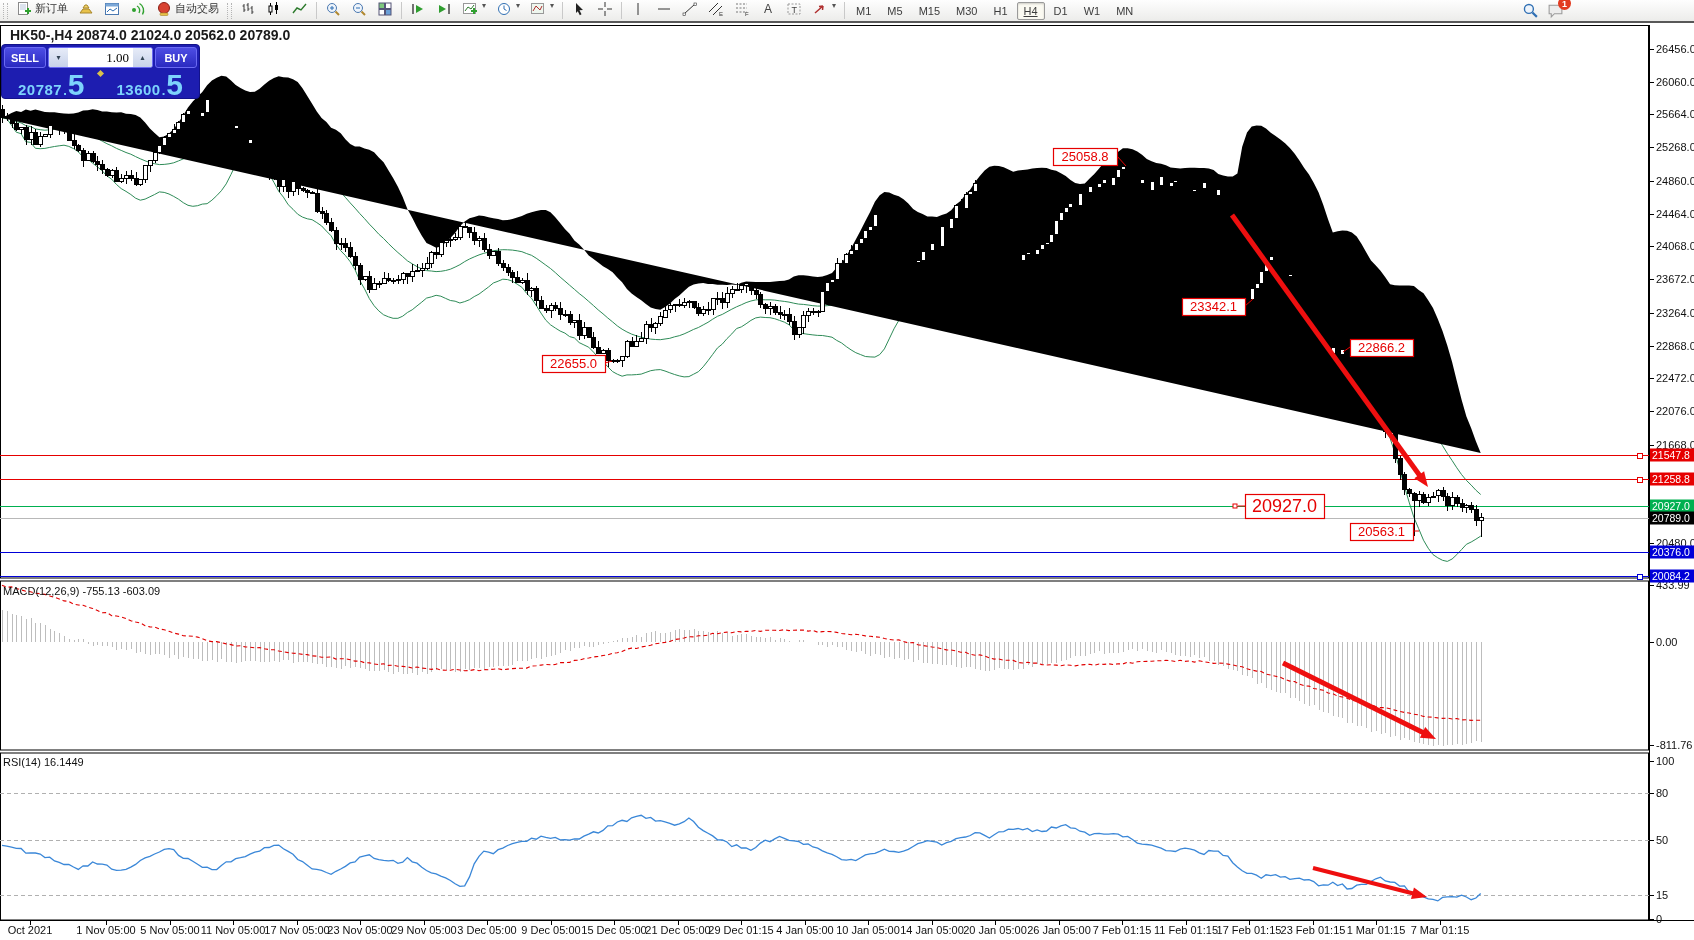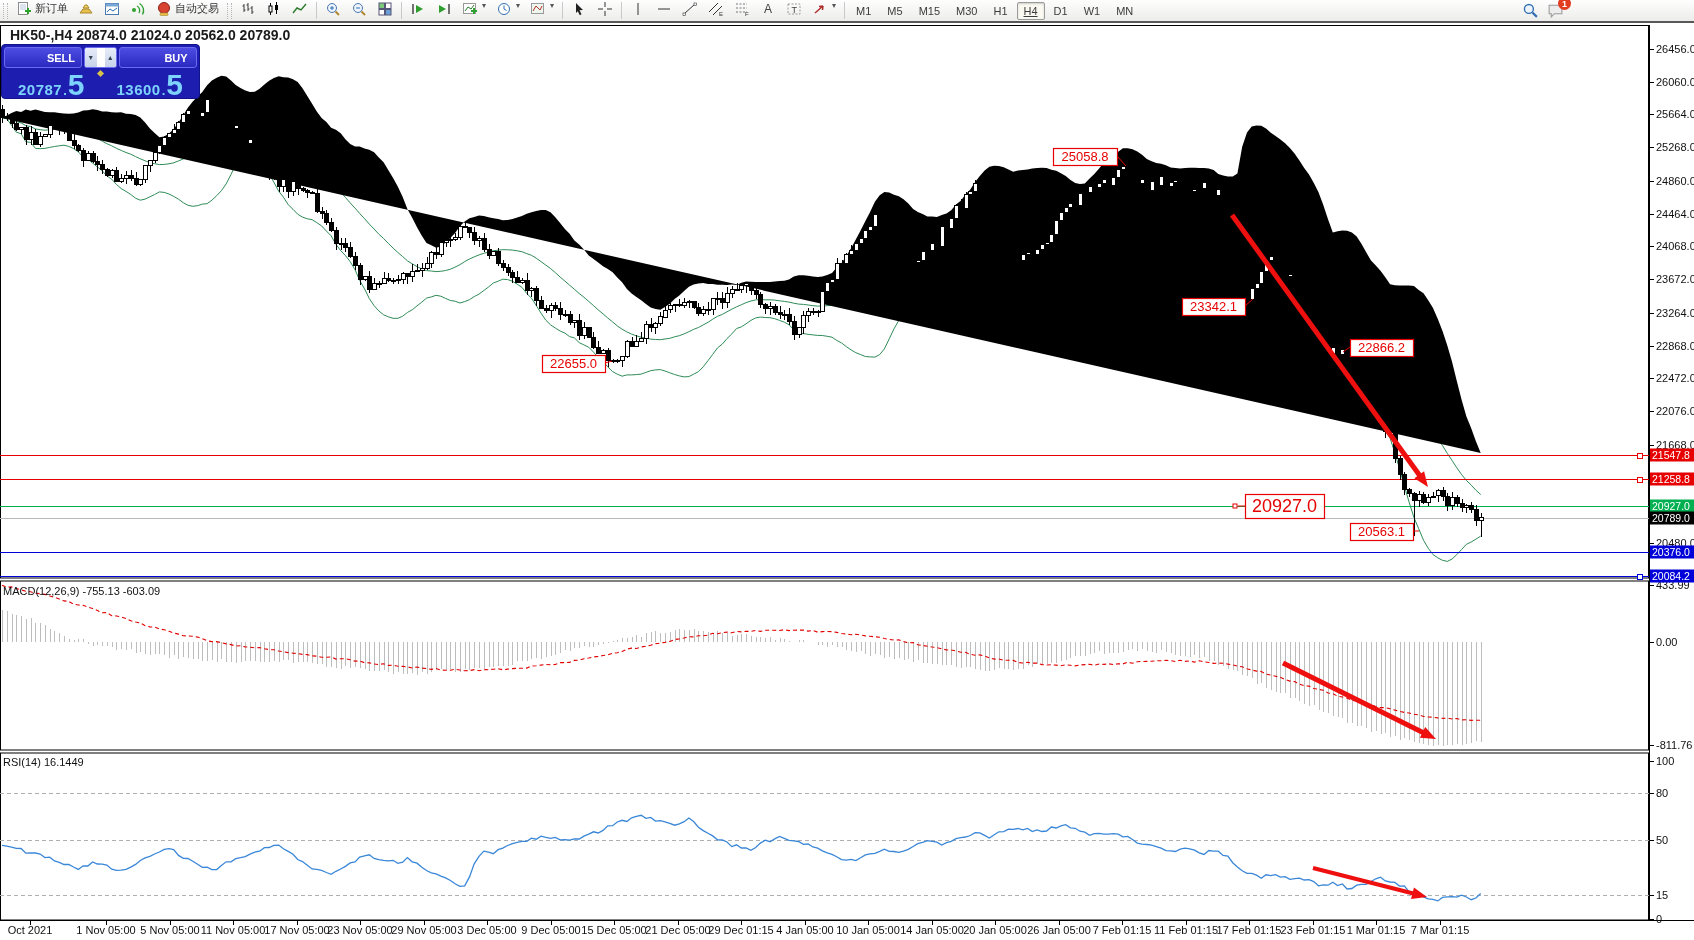--- a/index.html
+++ b/index.html
@@ -24,21 +24,21 @@
   .chat-wrap{position:relative;}
 
   
   #symbol-info{position:absolute;left:10px;top:27px;z-index:6;font-size:14px;font-weight:bold;color:#1a1a1a;}
 
   
   #trade-panel{position:absolute;left:1px;top:44px;width:199px;height:55px;z-index:6;
     background:#1d1db0;border:1px solid #12128a;border-radius:4px;padding:2px;box-sizing:border-box;}
   .tp-row1{display:flex;height:21px;gap:2px;}
   .btn-trade{flex:0 0 40px;background:linear-gradient(#4d4de4,#2a2ac0);border:1px solid #6a6af2;
-    border-radius:3px;color:#fff;font-weight:bold;font-size:11px;display:flex;align-items:center;justify-content:center;padding-left:36px;}
+    border-radius:3px;color:#fff;font-weight:bold;font-size:11px;display:flex;align-items:center;justify-content:center;}
   .vol-group{flex:1;display:flex;border:1px solid #6a6af2;border-radius:3px;overflow:hidden;background:#fff;}
   .vol-btn{width:19px;background:linear-gradient(#e7ecf8,#c7d2ea);border:none;color:#345;font-size:8px;
     display:flex;align-items:center;justify-content:center;}
   .vol-input{flex:1;border:none;outline:none;text-align:right;font-size:13px;padding:0 4px;
     font-family:Liberation Serif, serif;color:#000;min-width:0;}
   .tp-row2{display:flex;height:29px;gap:4px;position:relative;margin-top:1px;}
   .price-box{flex:1;display:flex;align-items:flex-end;justify-content:center;color:#7dd3fc;line-height:1;padding-bottom:1px;}
   .p-main{font-size:15px;font-weight:bold;letter-spacing:.5px;}
   .p-dot{font-size:13px;font-weight:bold;margin:0 1px;}
   .p-big{font-size:30px;font-weight:bold;line-height:.8;}

